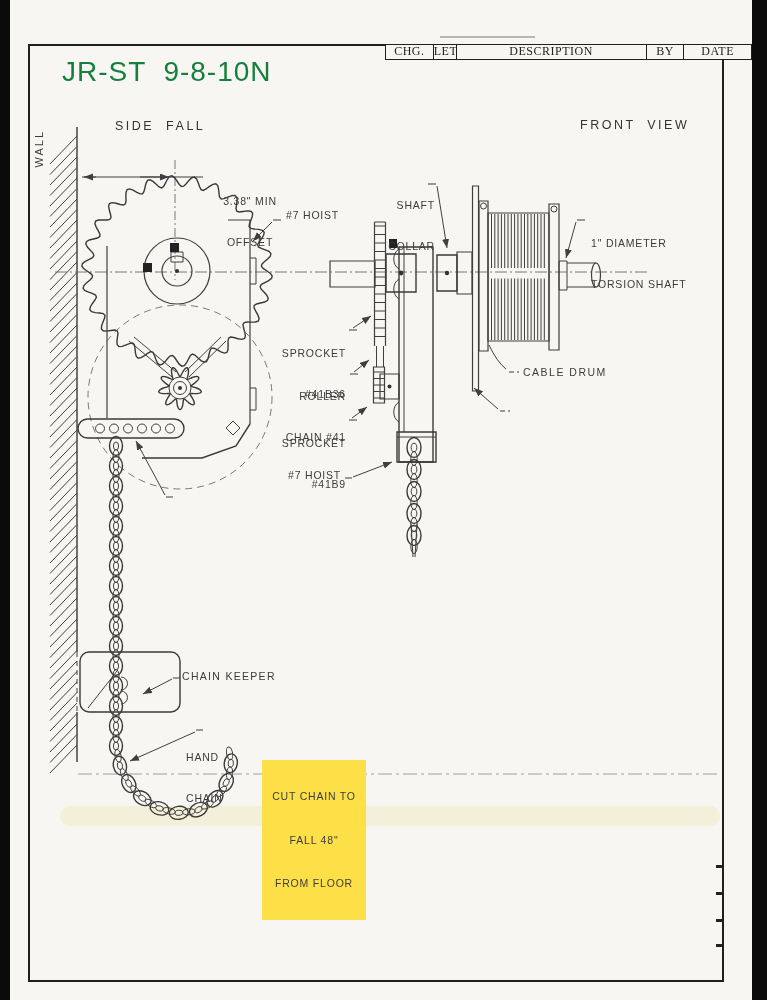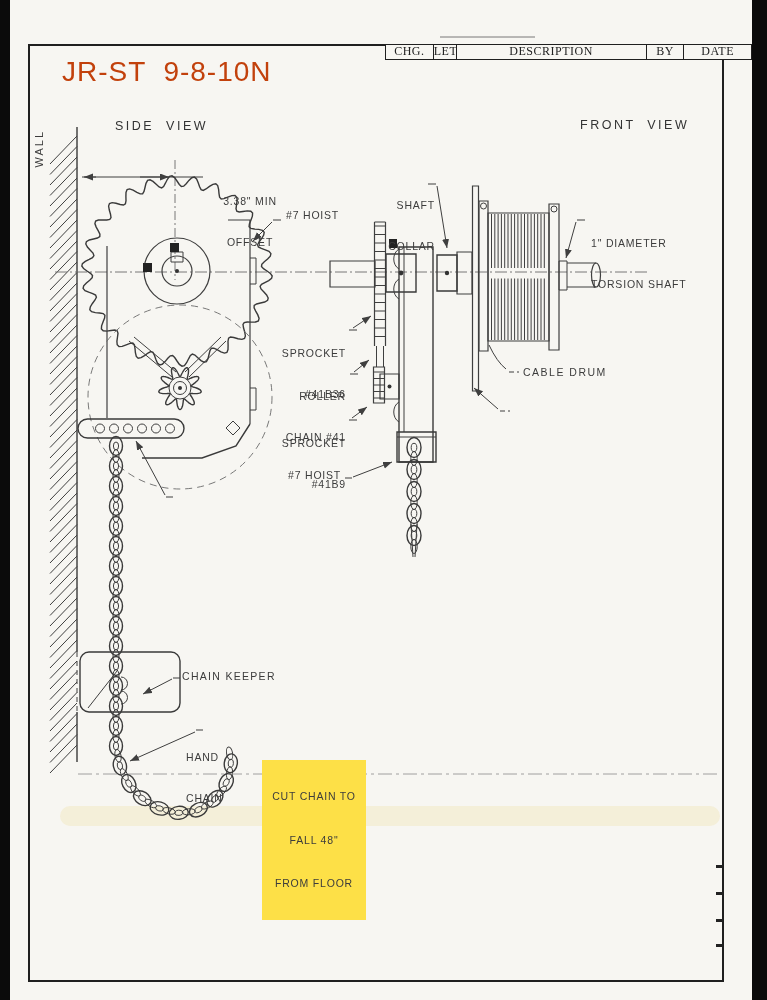--- a/index.html
+++ b/index.html
@@ -18,21 +18,21 @@
   .s12{stroke:#3f3f3f;stroke-width:1.2;fill:none;}
   .s13{stroke:#3a3a3a;stroke-width:1.4;fill:none;}
   .thin{stroke:#6a6a6a;stroke-width:.9;fill:none;}
   .blk{fill:#222;stroke:none;}
   .dot{fill:#333;stroke:none;}
   .lbl{position:absolute;z-index:3;font:10.5px/13.5px "Liberation Sans",sans-serif;
        letter-spacing:.8px;color:#3c3c3c;white-space:pre;}
   .r{text-align:right;}
   .c{text-align:center;}
   #title{position:absolute;left:62px;top:56px;z-index:3;font-size:28px;line-height:32px;
-         letter-spacing:1px;color:#c2410c;white-space:pre;}
+         letter-spacing:1px;color:#15803d;white-space:pre;}
   .viewlabel{position:absolute;z-index:3;font-size:12.5px;letter-spacing:2.5px;
              color:#333;white-space:pre;}
   #wall-label{position:absolute;left:33px;top:130px;z-index:3;font-size:11px;
               letter-spacing:2px;color:#3c3c3c;writing-mode:vertical-rl;
               transform:rotate(180deg);}
   #rev-table{position:absolute;left:385px;top:44px;width:367px;height:16px;z-index:3;
              display:flex;border:1.2px solid #1f1f1f;background:#f7f6f2;box-sizing:border-box;}
   #rev-table .cell{border-right:1.2px solid #1f1f1f;box-sizing:border-box;
                    font-size:12px;letter-spacing:.5px;color:#222;text-align:center;
                    line-height:13px;overflow:hidden;font-family:Liberation Serif, serif;}
@@ -399,21 +399,21 @@
   <div id="title">JR-ST  9-8-10N</div>
 
   <div id="rev-table">
     <div class="cell" style="width:48px">CHG. NO.</div>
     <div class="cell" style="width:23px">LET.</div>
     <div class="cell" style="width:191px">DESCRIPTION</div>
     <div class="cell" style="width:38px">BY</div>
     <div class="cell" style="width:67px">DATE</div>
   </div>
 
-  <div class="viewlabel" style="left:115px;top:119px">SIDE  VIEW</div>
+  <div class="viewlabel" style="left:115px;top:119px">SIDE  FALL</div>
   <div class="viewlabel" style="left:580px;top:118px">FRONT  VIEW</div>
   <div id="wall-label">WALL</div>
 
   <div class="lbl c" style="left:205px;top:168px;width:90px">
     <div>3.38" MIN</div>
     <div>OFFSET</div>
   </div>
 
   <div class="lbl" style="left:286px;top:209px">#7 HOIST</div>
 

